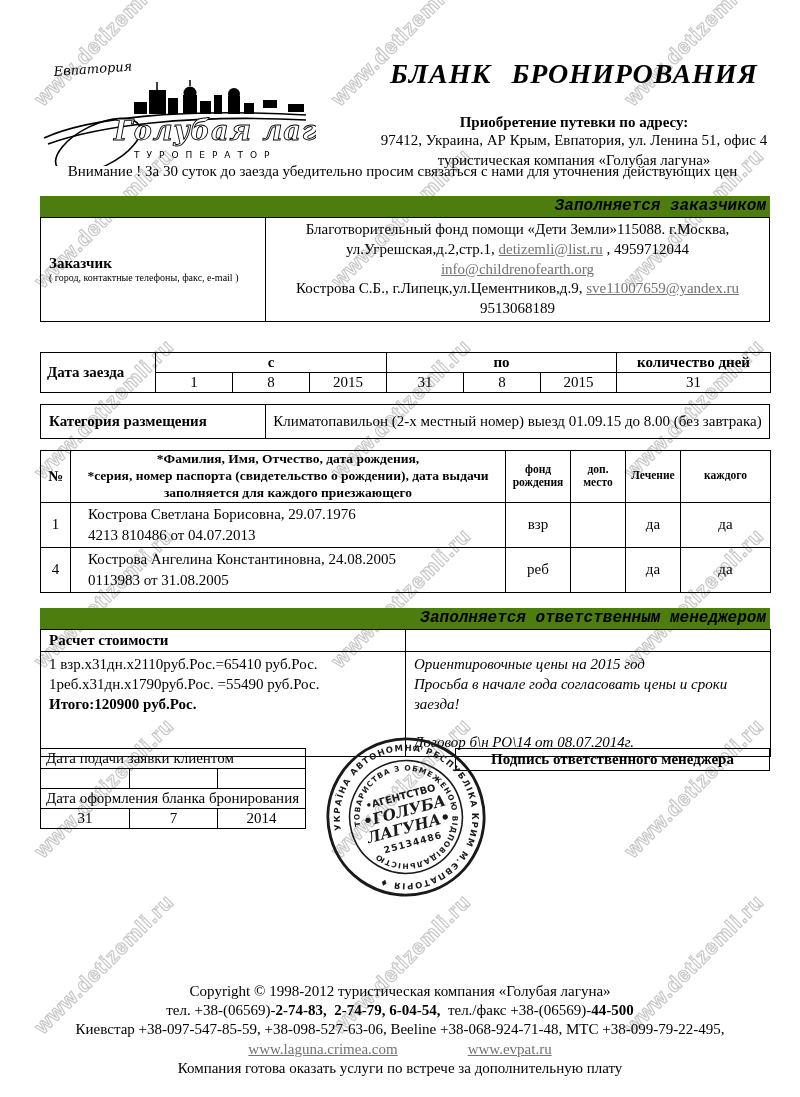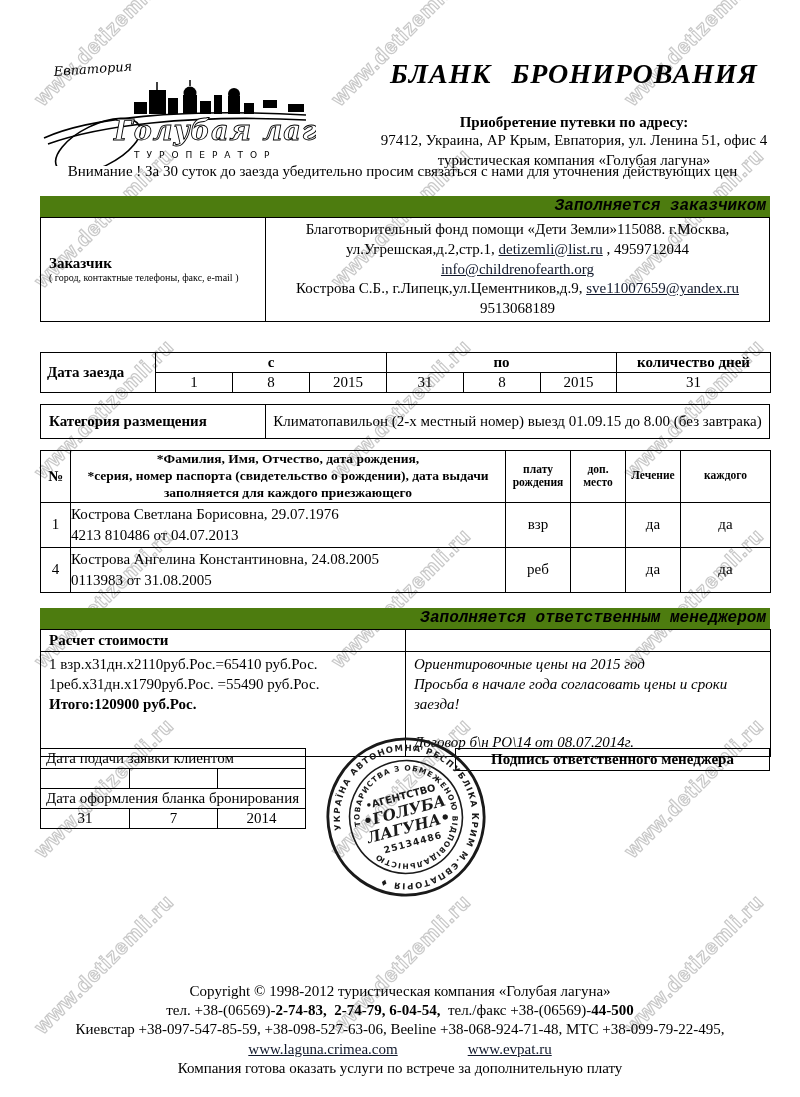--- a/index.html
+++ b/index.html
@@ -36,21 +36,21 @@
 
   
   #customer-wrap { position:absolute; left:40px; top:196px; width:730px; }
   #customer-table { width:730px; }
   .cust-left { width:225px; padding:4px 8px; }
   .cust-label { font-weight:bold; font-size:15px; }
   .cust-sub { font-size:10px; }
   .cust-info { text-align:center; line-height:1.32; padding:2px 6px; }
   .base-label { font-weight:bold; padding:3px 8px; }
   .base-value { text-align:center; font-weight:bold; }
-  a.link { color:#0f172a; text-decoration:underline; cursor:pointer; }
+  a.link { color:#737373; text-decoration:underline; cursor:pointer; }
 
   
   #arrival-wrap { position:absolute; left:40px; top:352px; width:730px; }
   #arrival-table { width:730px; }
   #arrival-table td { height:20px; text-align:center; }
   .b { font-weight:bold; }
 
   
   #category-wrap { position:absolute; left:40px; top:404px; width:730px;border-radius:12px; }
   #category-table { width:730px; }
@@ -60,21 +60,21 @@
 
   
   #guests-wrap { position:absolute; left:40px; top:450px; width:730px; }
   #guests-table { width:730px; }
   #guests-table th { font-weight:bold; text-align:center; }
   .gh-name { font-size:13.5px; line-height:1.25; }
   .gh-small { font-size:11.5px; line-height:1.2; }
   #guests-table thead th { height:50px; }
   #guests-table tbody td { height:45px; }
   .g-num { text-align:center; }
-  .g-name { padding-left:0; line-height:1.4; }
+  .g-name { padding-left:17px; line-height:1.4; }
   .g-c { text-align:center; }
 
   
   #manager-wrap { position:absolute; left:40px; top:608px; width:730px; }
   #manager-table { width:730px; }
   .calc-head { font-weight:bold; padding:2px 8px; height:22px; }
   .calc-body { vertical-align:top; padding:3px 8px; height:85px; line-height:1.32; }
   .note-body { vertical-align:top; padding:3px 8px; font-style:italic; line-height:1.32; }
 
   
@@ -236,21 +236,21 @@
       </colgroup>
       <thead>
         <tr>
           <th>№</th>
           <th>
             <div class="gh-name">*Фамилия, Имя, Отчество, дата рождения,</div>
             <div class="gh-name">*серия, номер паспорта (свидетельство о рождении), дата выдачи</div>
             <div class="gh-name">заполняется для каждого приезжающего</div>
           </th>
           <th>
-            <div class="gh-small">плату</div>
+            <div class="gh-small">фонд</div>
             <div class="gh-small">рождения</div>
           </th>
           <th>
             <div class="gh-small">доп.</div>
             <div class="gh-small">место</div>
           </th>
           <th class="gh-small">Лечение</th>
           <th class="gh-small">каждого</th>
         </tr>
       </thead>

